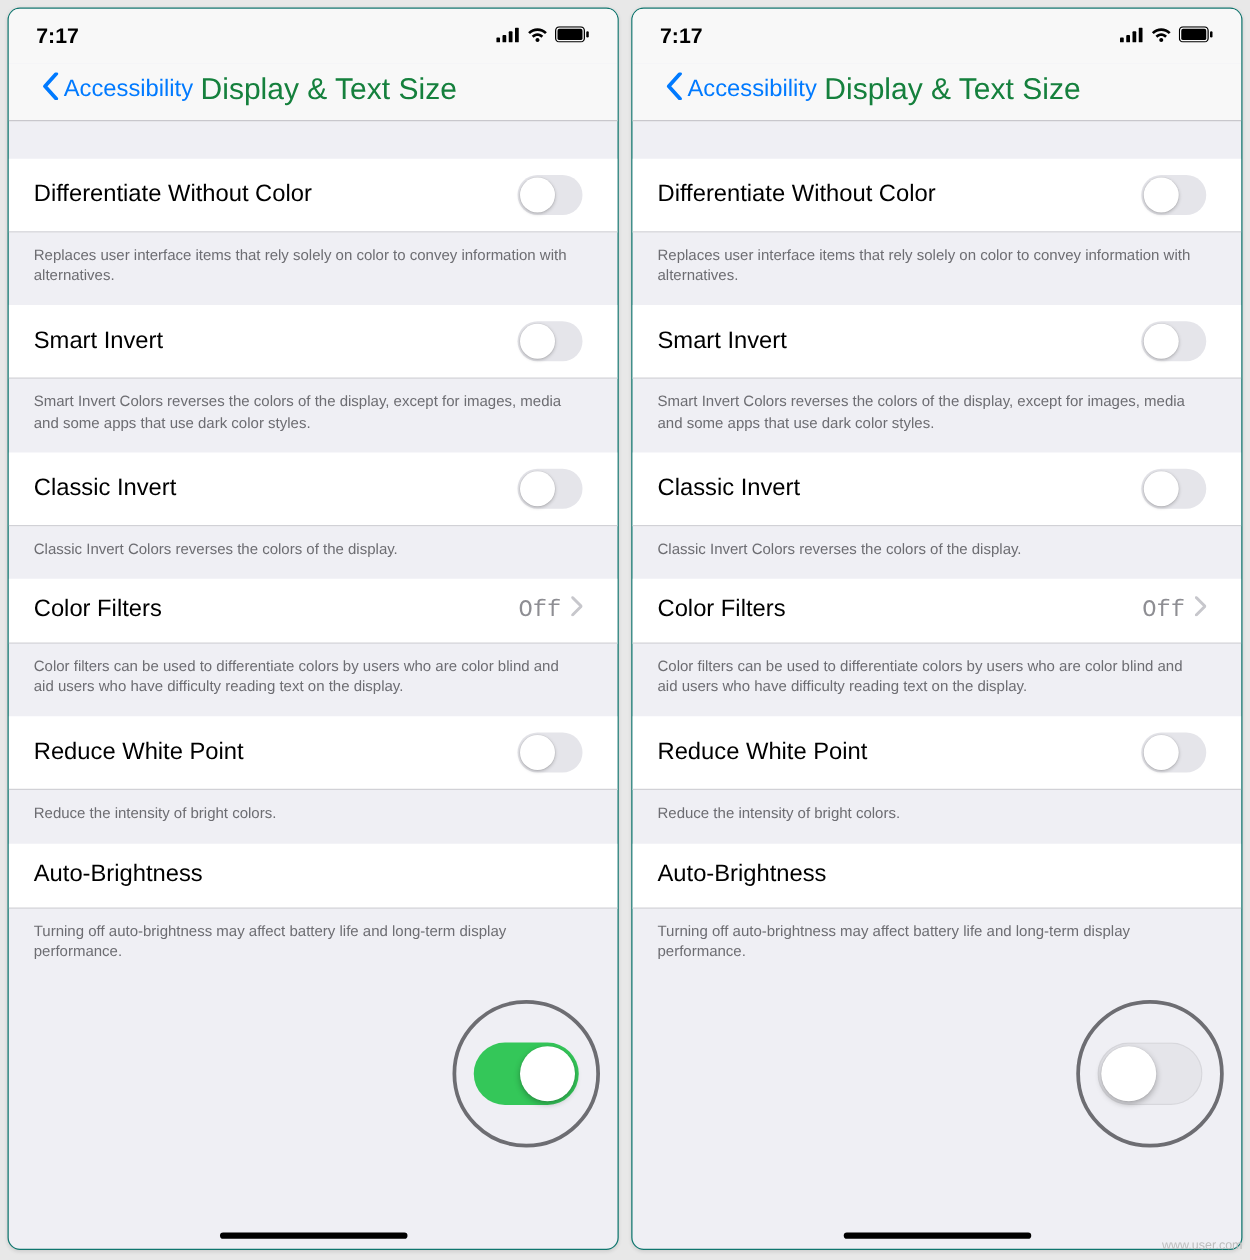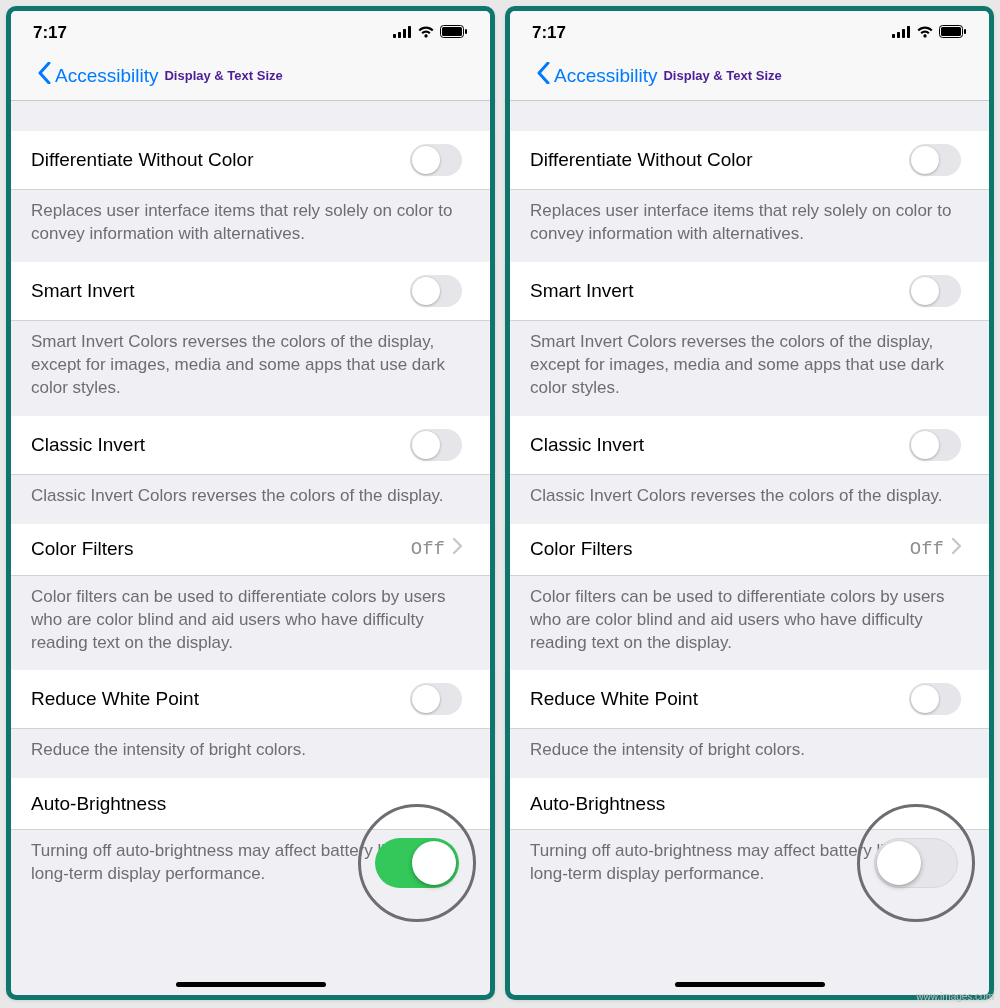--- a/index.html
+++ b/index.html
@@ -17,21 +17,21 @@
     padding: 6px;
     background: #e8e8e8;
   }
   .phone {
     width: 489px;
     height: 994px;
     background: #efeff4;
     border-radius: 10px;
     overflow: hidden;
     position: relative;
-    border: 5px solid #0f766e;
+    border: 1px solid #0f766e;
     box-shadow: 0 1px 3px rgba(0,0,0,0.1);
   }
 
   
   .status-bar {
     height: 44px;
     background: #f8f8f8;
     display: flex;
     align-items: center;
     justify-content: space-between;
@@ -53,23 +53,23 @@
     position: relative;
   }
   .nav-back {
     display: flex;
     align-items: center;
     color: #007aff;
     font-size: 19px;
     gap: 4px;
   }
   .nav-title {
-    font-size: 13px;
-    font-weight: 700;
-    color: #4c1d95;
+    font-size: 24px;
+    font-weight: 400;
+    color: #15803d;
     margin-left: 6px;
   }
 
   
   .list { }
   .row {
     background: #fff;
     border-bottom: 1px solid #d1d1d6;
     min-height: 52px;
     display: flex;
@@ -77,21 +77,21 @@
     justify-content: space-between;
     padding: 13px 28px 13px 20px;
     font-size: 19px;
     color: #000;
   }
   .row:first-of-type { border-top: 1px solid #d1d1d6; }
   .row-label { flex: 1; }
   .row-right { display: flex; align-items: center; gap: 8px; color: #8e8e93; font-size: 19px; font-family: Liberation Mono, monospace;}
   .footer {
     padding: 10px 32px 16px 20px;
-    font-size: 17px;
+    font-size: 12px;
     line-height: 1.35;
     color: #6d6d72;
   }
   .spacer { height: 30px; }
 
   
   .toggle {
     width: 52px;
     height: 32px;
     border-radius: 16px;
@@ -357,13 +357,13 @@
     <div class="big-toggle-wrap" style="right:14px; top:793px;">
       <div class="big-toggle off">
           <span class="bknob"></span>
         </div>
     </div>
 
     <div class="home-indicator"></div>
   </div>
 </div>
 
-<div class="watermark">www.images.com</div>
+<div class="watermark">www.user.com</div>
 
 </body></html>

